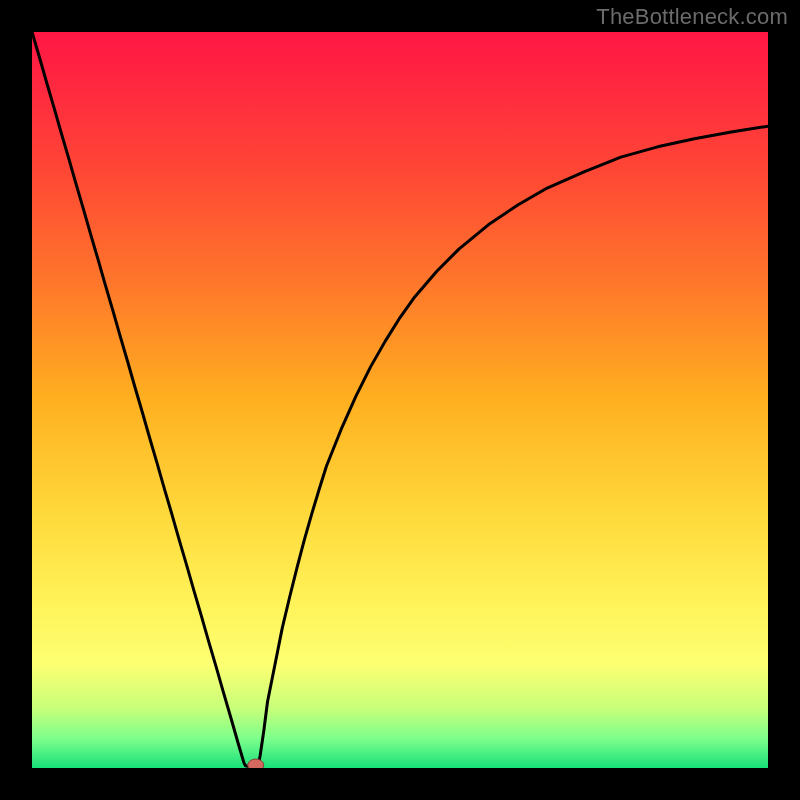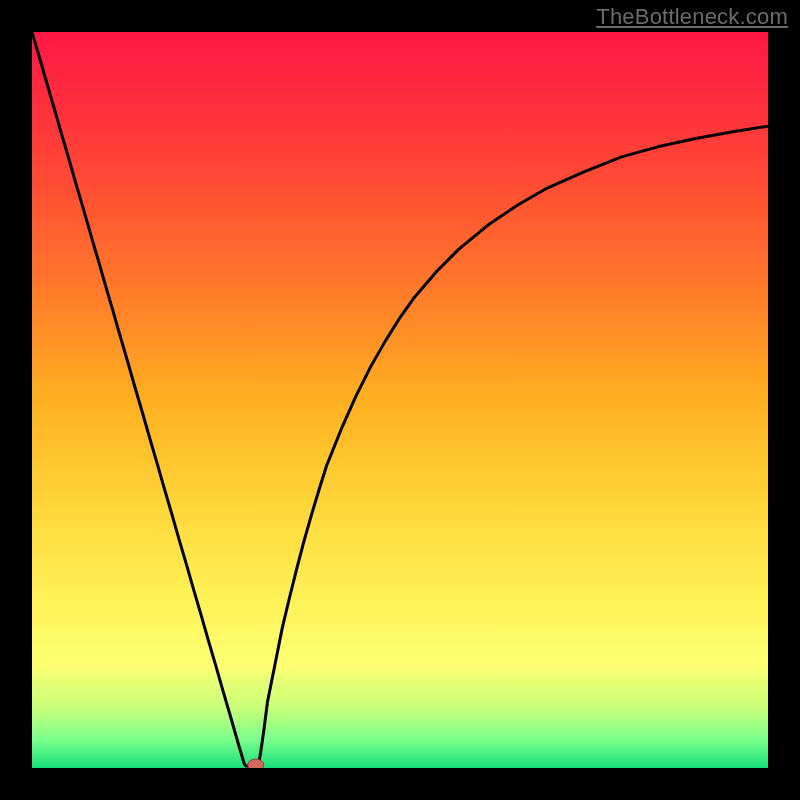--- a/index.html
+++ b/index.html
@@ -27,21 +27,20 @@
   .watermark {
     position: absolute;
     top: 4px;
     right: 12px;
     font-family: Arial, Helvetica, sans-serif;
     font-size: 22px;
     color: #6b6b6b;
     letter-spacing: 0.2px;
     font-weight: 500;
     user-select: none;
-    text-decoration: underline;
   }
   svg { display: block; }
 </style>
 </head>
 <body>
 
 <div class="frame">
   <div class="watermark">TheBottleneck.com</div>
   <div class="plot">
     <svg id="chart-svg" width="736" height="736" viewBox="0 0 736 736" preserveAspectRatio="none">

